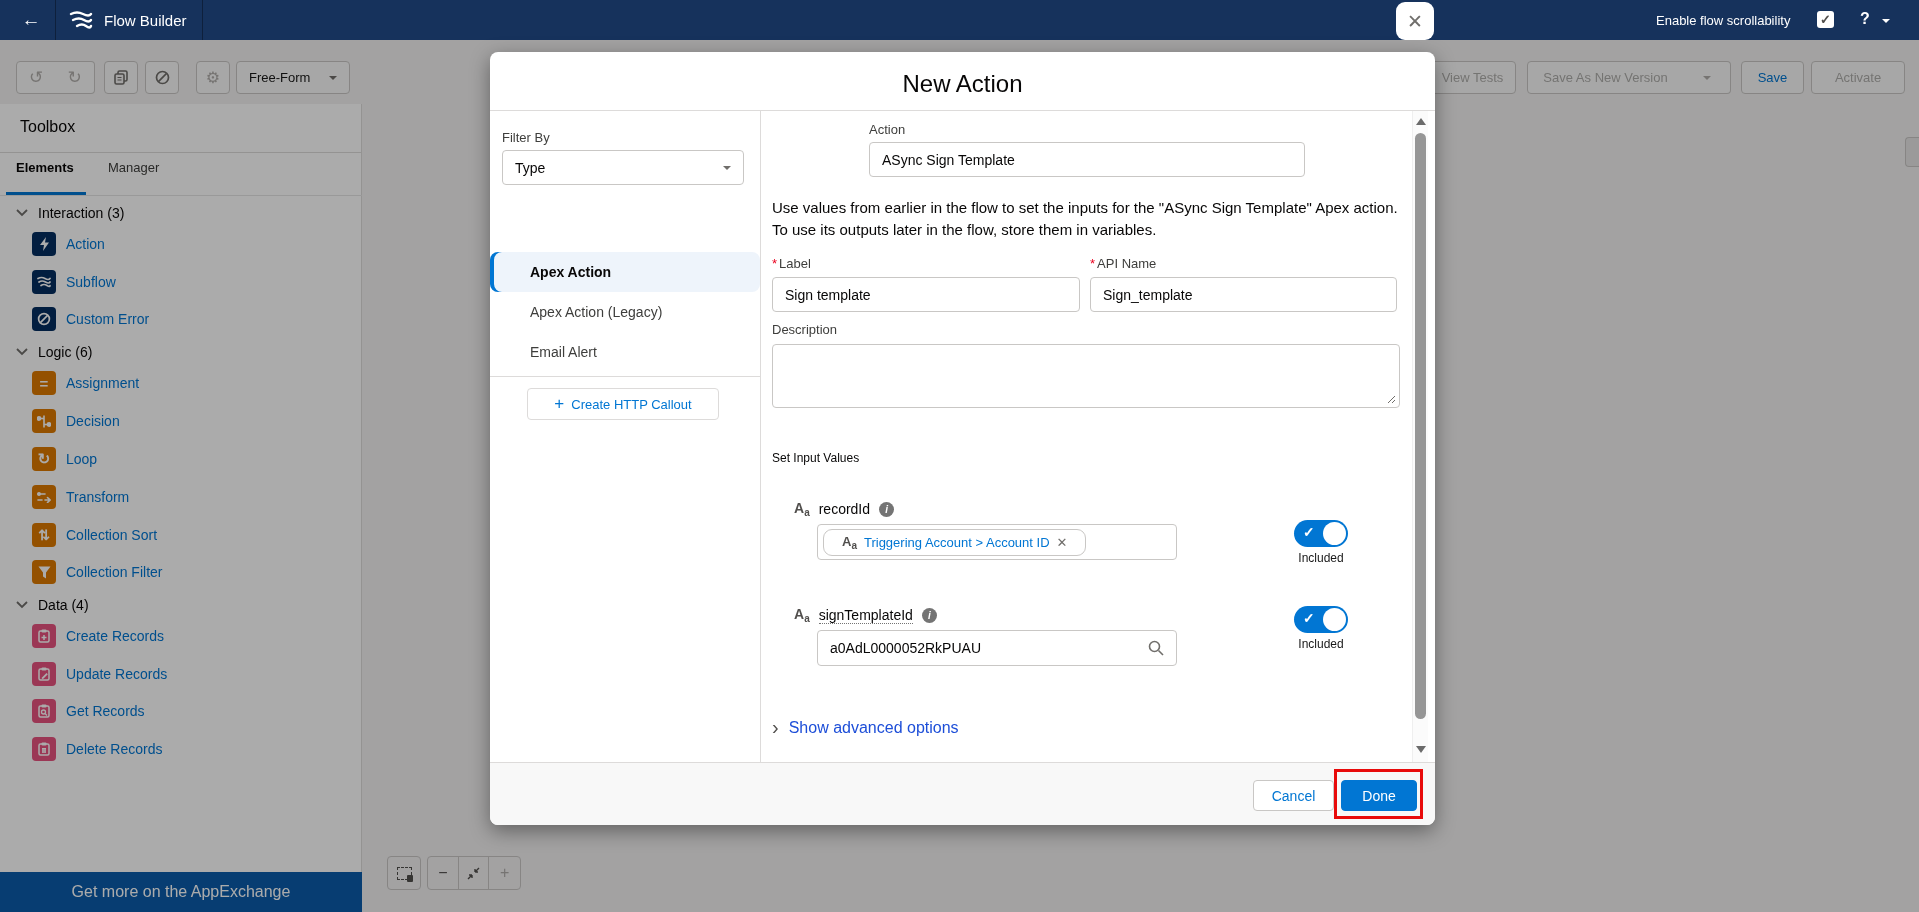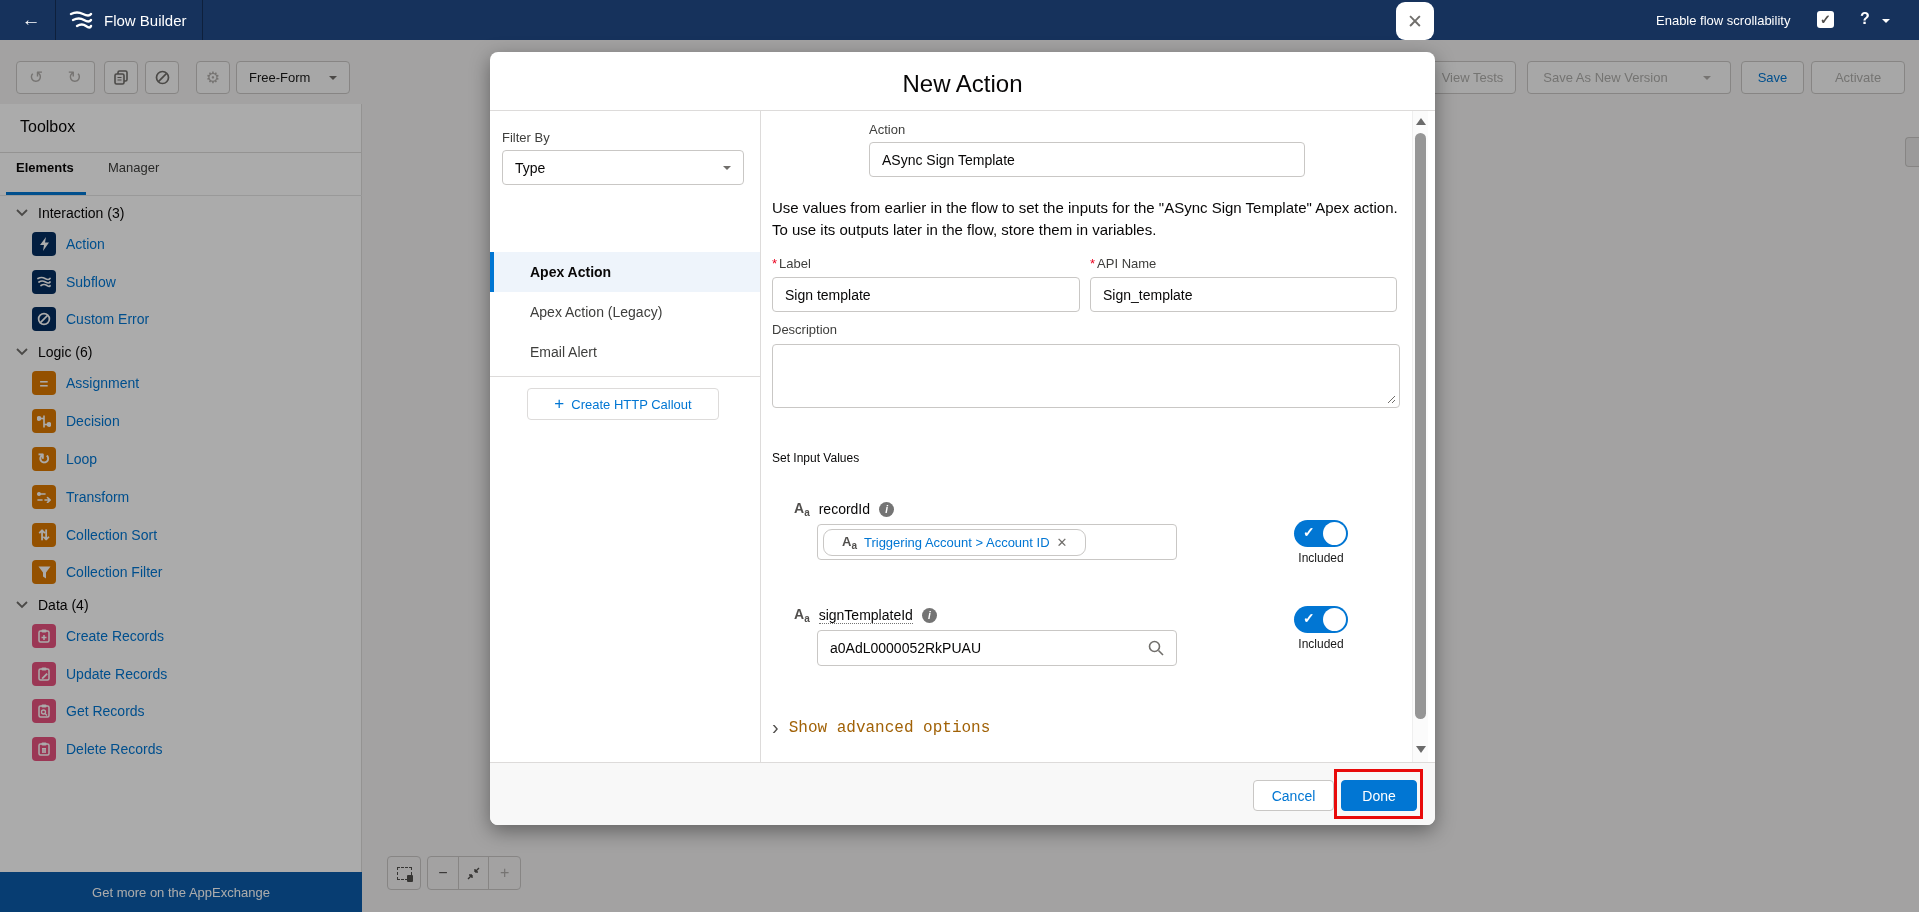--- a/index.html
+++ b/index.html
@@ -44,21 +44,21 @@
   .tb-item { position:absolute; left:0; width:362px; height:34px; display:flex; align-items:center; gap:10px; padding-left:32px; cursor:grab; }
   .el-icon { width:24px; height:24px; border-radius:4px; display:flex; align-items:center; justify-content:center; color:#fff; font-size:14px; font-weight:bold; flex:none; }
   .el-icon svg { display:block; }
   .bg-navy { background:#032d60; }
   .bg-orange { background:#dd7a01; }
   .bg-pink { background:#e8537f; }
   .tb-link { font-size:14px; color:#0176d3; text-decoration:none; }
   .glyph-eq::before { content:"="; font-size:15px; font-weight:bold; }
   .glyph-loop::before { content:"↻"; font-size:15px; font-weight:bold; }
   .glyph-sort::before { content:"⇅"; font-size:14px; font-weight:bold; }
-  .appx-banner { position:absolute; left:0; top:768px; width:362px; height:40px; background:#0b5cab; display:flex; align-items:center; justify-content:center; color:#fff; font-size:13px; cursor:pointer; }
+  .appx-banner { position:absolute; left:0; top:768px; width:362px; height:40px; background:#0b5cab; display:flex; align-items:center; justify-content:center; color:#fff; font-size:16px; cursor:pointer; }
 
   
   .cv-btn { position:absolute; height:34px; border:1px solid #c9c7c5; border-radius:4px; background:#f3f2f2; display:flex; align-items:center; justify-content:center; color:#514f4d; cursor:pointer; }
   .cv-cell { width:31px; height:32px; display:flex; align-items:center; justify-content:center; border-right:1px solid #c9c7c5; color:#514f4d; font-size:16px; cursor:pointer; }
   .cv-cell:last-child { border-right:none; }
   .glyph-minus::before { content:"−"; }
   .glyph-plus::before { content:"+"; }
   .pan-glyph { width:15px; height:13px; border:1px dashed #514f4d; position:relative; }
   .pan-glyph::after { content:""; position:absolute; right:-2px; bottom:-3px; width:6px; height:7px; background:#514f4d; border-radius:1px; }
   .edge-tab { position:absolute; left:1905px; top:137px; width:14px; height:30px; background:#e7e6e6; border:1px solid #c9c7c5; border-right:none; border-radius:4px 0 0 4px; }
@@ -100,21 +100,21 @@
   .pill { position:absolute; border:1px solid #c9c7c5; border-radius:9px; background:#fff; display:flex; align-items:center; gap:7px; padding:0 18px; font-size:13px; color:#0176d3; }
   .pill .aa-icon { font-size:13px; }
   .pill-x { color:#706e6b; font-size:13px; cursor:pointer; }
   .pill-x::before { content:"✕"; }
   .toggle { position:absolute; width:54px; height:27px; background:#0176d3; border-radius:14px; cursor:pointer; }
   .toggle::after { content:""; position:absolute; right:2px; top:2px; width:23px; height:23px; background:#fff; border-radius:50%; }
   .toggle::before { content:"✓"; position:absolute; left:9px; top:4px; color:#fff; font-size:14px; font-weight:bold; }
   .toggle-label { position:absolute; font-size:12px; color:#181818; width:54px; text-align:center; }
   .chev-right { color:#514f4d; font-size:20px; }
   .chev-right::before { content:"›"; }
-  .adv-label { font-size:16px; color:#a16207;font-family:Liberation Mono, monospace; }
+  .adv-label { font-size:16px; color:#1d4ed8; }
   .resize-glyph { position:absolute; right:3px; bottom:3px; width:9px; height:9px; }
   .textarea { position:absolute; border:1px solid #c9c7c5; border-radius:4px; background:#fff; }
 
   
   .sbar-track { position:absolute; left:922px; top:59px; width:16px; height:651px; background:#fbfbfb; border-left:1px solid #efefef; }
   .sbar-thumb { position:absolute; left:925px; top:81px; width:11px; height:586px; background:#969696; border-radius:6px; }
   .tri-up { position:absolute; left:926px; top:66px; width:0; height:0; border-left:5px solid transparent; border-right:5px solid transparent; border-bottom:7px solid #6b6b6b; }
   .tri-down { position:absolute; left:926px; top:694px; width:0; height:0; border-left:5px solid transparent; border-right:5px solid transparent; border-top:7px solid #6b6b6b; }
 
   
@@ -377,21 +377,21 @@
     <div class="modal-title">New Action</div>
     <div class="modal-head-line"></div>
     <div class="panel-divider"></div>
 
     <div class="flabel" style="left:12px;top:78px;">Filter By</div>
     <div class="select-box" style="left:12px;top:98px;width:242px;height:35px;">
       <span>Type</span>
       <span class="caret-gray"></span>
     </div>
 
-    <div class="mnav-item selected" style="top:200px;">
+    <div class="mnav-item selected" style="top:200px;border-radius:8px;">
         <span>Apex Action</span>
       </div>
     <div class="mnav-item" style="top:240px;">
         <span>Apex Action (Legacy)</span>
       </div>
     <div class="mnav-item" style="top:280px;">
         <span>Email Alert</span>
       </div>
     <div class="mnav-line"></div>
     <div class="callout-btn">

